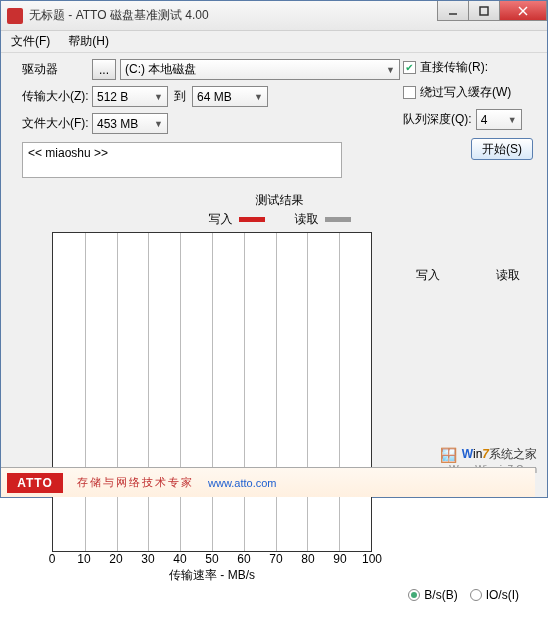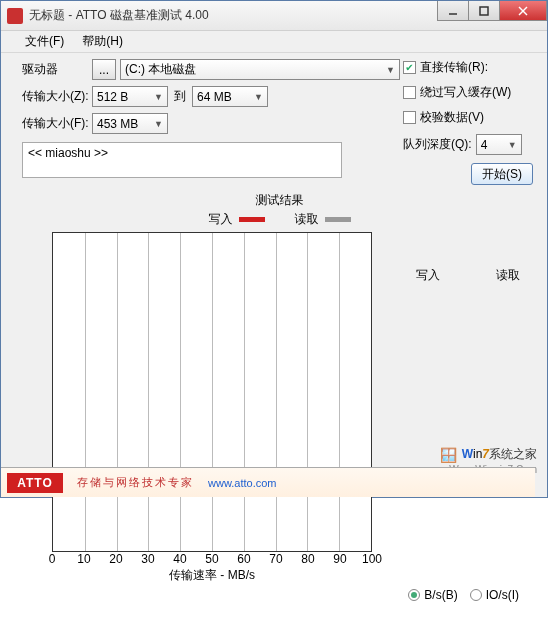--- a/index.html
+++ b/index.html
@@ -5,21 +5,21 @@
 *{box-sizing:border-box;margin:0;padding:0;font-family:"Microsoft YaHei",SimSun,Arial,sans-serif;font-size:12px}
 body{background:#fff;width:548px;height:643px;overflow:hidden}
 .window{width:548px;height:498px;border:1px solid #5a7ca8;background:#f0f0f0;position:relative}
 .titlebar{height:30px;background:linear-gradient(#f8f8f8,#e8e8e8);border-bottom:1px solid #d0d0d0;display:flex;align-items:center;padding-left:6px}
 .titlebar-icon{width:16px;height:16px;background:#c93030;border-radius:2px;margin-right:6px}
 .titlebar-text{flex:1;color:#333}
 .win-btns{display:flex;align-self:flex-start}
 .win-btn{width:32px;height:20px;border:1px solid #8a8a8a;border-top:none;background:linear-gradient(#f0f0f0,#d8d8d8);display:flex;align-items:center;justify-content:center;margin-left:-1px}
 .win-btn.close{width:48px;background:linear-gradient(#e77,#c33);color:#fff}
 .win-btn svg{width:10px;height:10px}
-.menubar{height:22px;background:#f0f0f0;display:flex;align-items:center;padding:0 20px;gap:10px;border-bottom:1px solid #d8d8d8}
+.menubar{height:22px;background:#f0f0f0;display:flex;align-items:center;padding:0 6px;gap:10px;border-bottom:1px solid #d8d8d8}
 .menubar span{padding:2px 4px}
 .content{padding:6px 10px 0 21px;position:relative}
 .row{display:flex;align-items:center;margin-bottom:6px}
 .label{width:70px}
 .drive-btn{width:24px;height:21px;border:1px solid #888;background:linear-gradient(#fff,#e0e0e0);margin-right:4px;display:flex;align-items:center;justify-content:center}
 .dropdown{height:21px;border:1px solid #888;background:linear-gradient(#fff,#eee);display:flex;align-items:center;justify-content:space-between;padding:0 4px}
 .dropdown .arrow{font-size:9px;color:#555}
 .dd-drive{width:280px}
 .dd-sm{width:76px}
 .dd-xs{width:46px}
@@ -110,39 +110,35 @@
           <span>512 B</span>
           <span class="arrow">▼</span>
         </div>
       <div class="to-lbl">到</div>
       <div class="dropdown dd-sm">
           <span>64 MB</span>
           <span class="arrow">▼</span>
         </div>
     </div>
     <div class="row">
-      <div class="label">传输大小(F):</div>
+      <div class="label">文件大小(F):</div>
       <div class="dropdown dd-sm">
           <span>453 MB</span>
           <span class="arrow">▼</span>
         </div>
     </div>
 
     <div class="right-col">
       <div class="chk-row">
           <div class="chk">✔</div>
           <span>直接传输(R):</span>
         </div>
       <div class="chk-row">
           <div class="chk"></div>
           <span>绕过写入缓存(W)</span>
-        </div>
-      <div class="chk-row">
-          <div class="chk"></div>
-          <span>校验数据(V)</span>
         </div>
       <div class="qd-row">
         <span>队列深度(Q):</span>
         <div class="dropdown dd-xs">
             <span>4</span>
             <span class="arrow">▼</span>
           </div>
       </div>
       <div class="start-row">
           <button class="start-btn">开始(S)</button>

